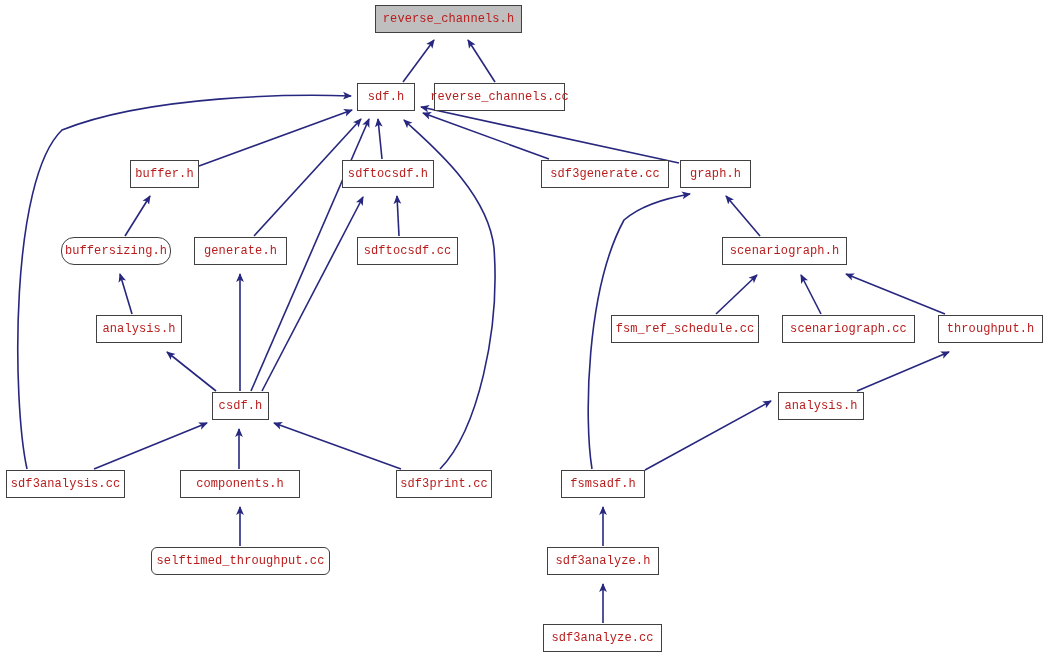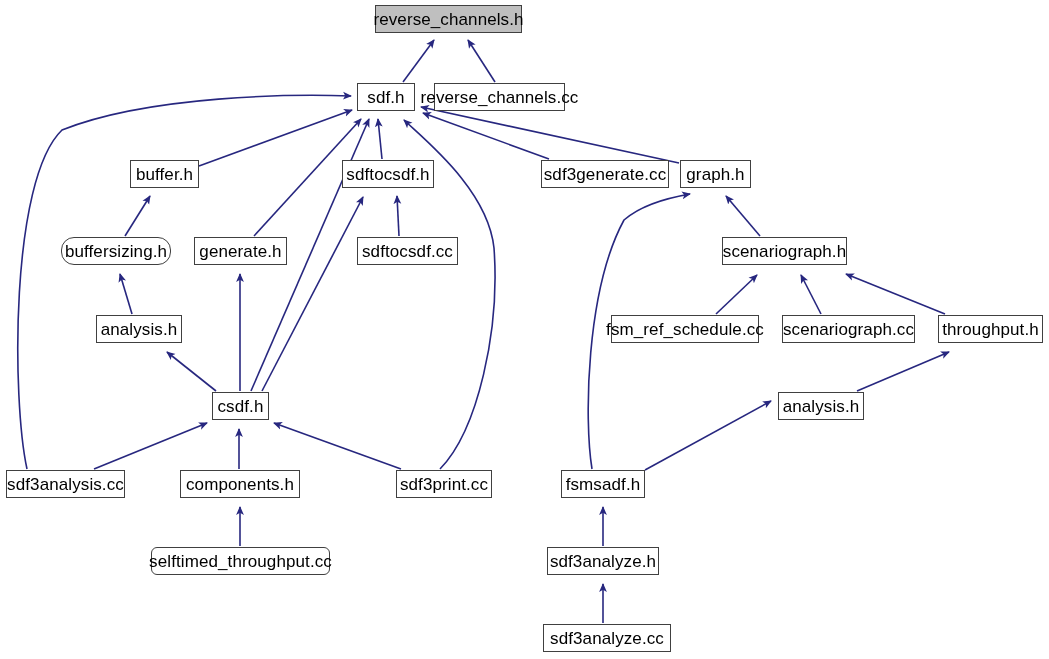--- a/index.html
+++ b/index.html
@@ -21,29 +21,30 @@
     top: 0;
     width: 1049px;
     height: 659px;
     pointer-events: none;
   }
   .node {
     position: absolute;
     box-sizing: border-box;
     border: 1px solid #404040;
     background: #ffffff;
-    color: #000000;
-    font-size: 17px;
+    color: #b91c1c;
+    font-size: 12px;
     line-height: 1;
     display: flex;
     align-items: center;
     justify-content: center;
     white-space: nowrap;
     height: 28px;
     letter-spacing: 0.1px;
+    font-family: Liberation Mono, monospace;
   }
   .node.root {
     background: #bfbfbf;
     border: 1px solid #404040;
   }
   .node-label {
     display: block;
     padding: 0 2px;
   }
 </style>
@@ -162,16 +163,16 @@
   </div>
   <div class="node" style="left:561px;top:470px;width:84px;">
     <span class="node-label">fsmsadf.h</span>
   </div>
   <div class="node" style="left:151px;top:547px;width:179px;border-radius:6px;">
     <span class="node-label">selftimed_throughput.cc</span>
   </div>
   <div class="node" style="left:547px;top:547px;width:112px;">
     <span class="node-label">sdf3analyze.h</span>
   </div>
-  <div class="node" style="left:543px;top:624px;width:128px;text-align:center;">
+  <div class="node" style="left:543px;top:624px;width:119px;text-align:center;">
     <span class="node-label">sdf3analyze.cc</span>
   </div>
 </div>
 
 </body></html>

